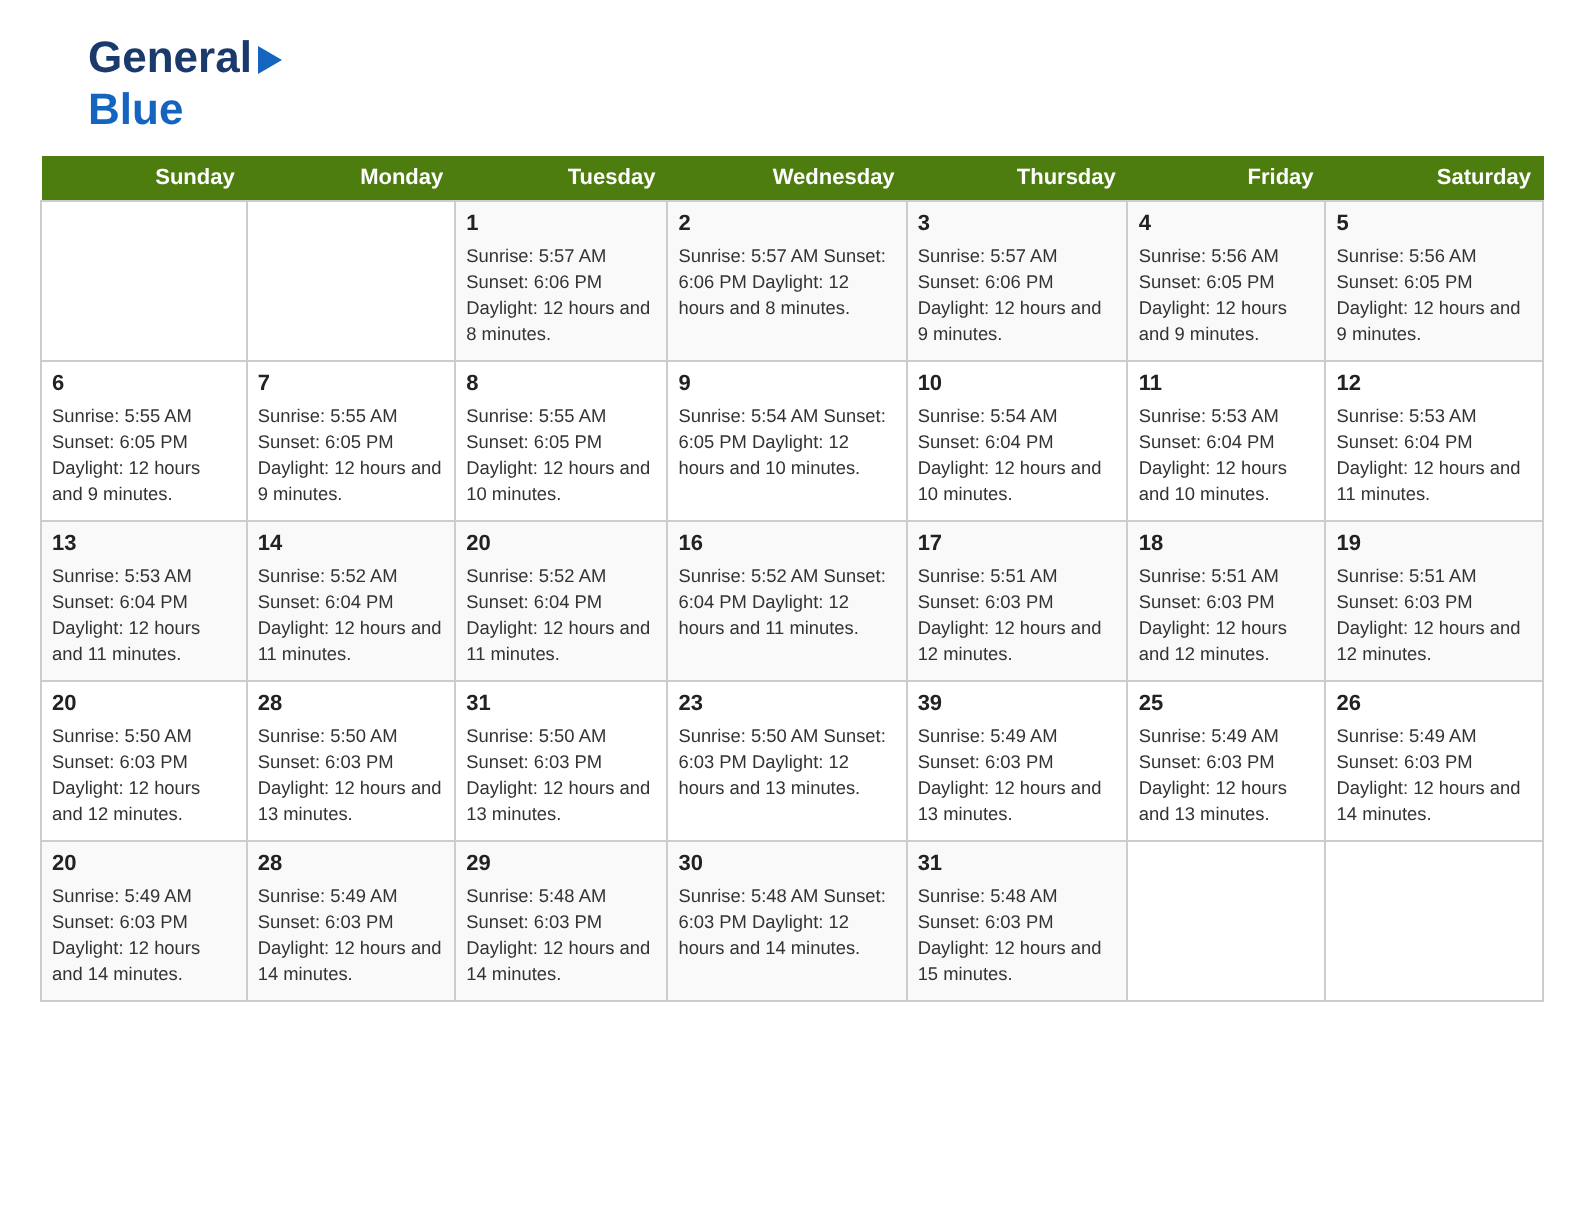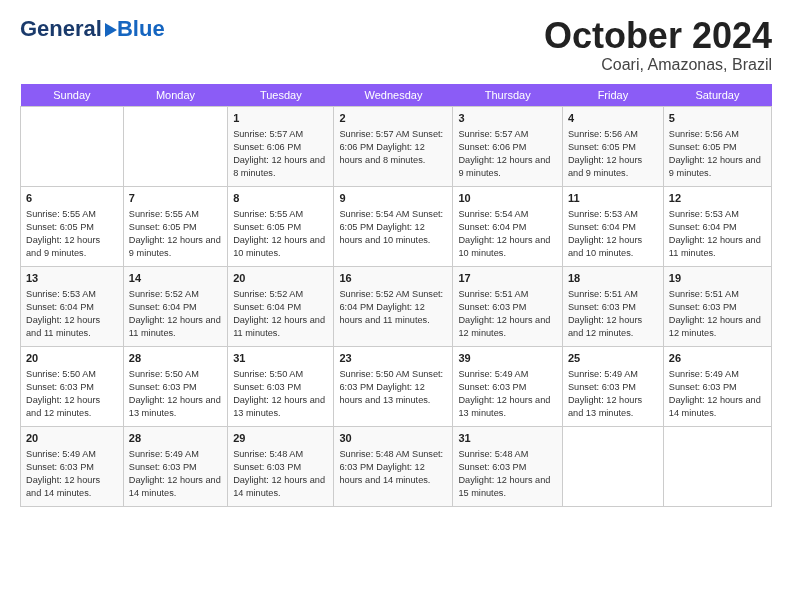--- a/index.html
+++ b/index.html
@@ -17,22 +17,23 @@
       background: #fff;
     }
     .header {
       display: flex;
       justify-content: space-between;
       align-items: flex-start;
       margin-bottom: 10px;
     }
     .logo {
       display: flex;
-      flex-direction: row;
+      flex-direction: column;
       align-items: flex-start;
+      margin-left: 24px;
     }
     .logo-line {
       display: flex;
       align-items: center;
     }
     .title-block {
       text-align: right;
     }
     .title-block h1 {
       font-size: 36px;
@@ -44,26 +45,26 @@
       font-size: 16px;
       font-weight: normal;
       color: #444;
     }
     table {
       width: 100%;
       border-collapse: collapse;
       font-size: 10px;
     }
     thead tr th {
-      background: #8b5cf6;
+      background: #4d7c0f;
       color: #fff;
-      text-align: center;
+      text-align: right;
       padding: 5px 6px;
       font-size: 11px;
-      font-weight: normal;
+      font-weight: bold;
     }
     tbody tr td {
       border: 1px solid #ccc;
       vertical-align: top;
       padding: 4px 5px;
       font-size: 9.5px;
       line-height: 1.4;
       min-height: 72px;
       height: 80px;
       color: #222;
@@ -94,24 +95,20 @@
   <div class="header">
     <div class="logo">
       <div class="logo-line">
         <span style="font-size:22px;font-weight:bold;color:#1a1a1a;">
           <span style="color:#1a3a6b;">General</span><span style="display:inline-block;width:0;height:0;border-top:7px solid transparent;border-bottom:7px solid transparent;border-left:12px solid #1565c0;margin-left:3px;vertical-align:middle;"></span>
         </span>
       </div>
       <div>
         <span style="font-size:22px;font-weight:bold;color:#1565c0;">Blue</span>
       </div>
-    </div>
-    <div class="title-block">
-      <h1>October 2024</h1>
-      <h2>Coari, Amazonas, Brazil</h2>
     </div>
   </div>
 
   <table>
     <thead>
       <tr>
         <th>Sunday</th>
         <th>Monday</th>
         <th>Tuesday</th>
         <th>Wednesday</th>

